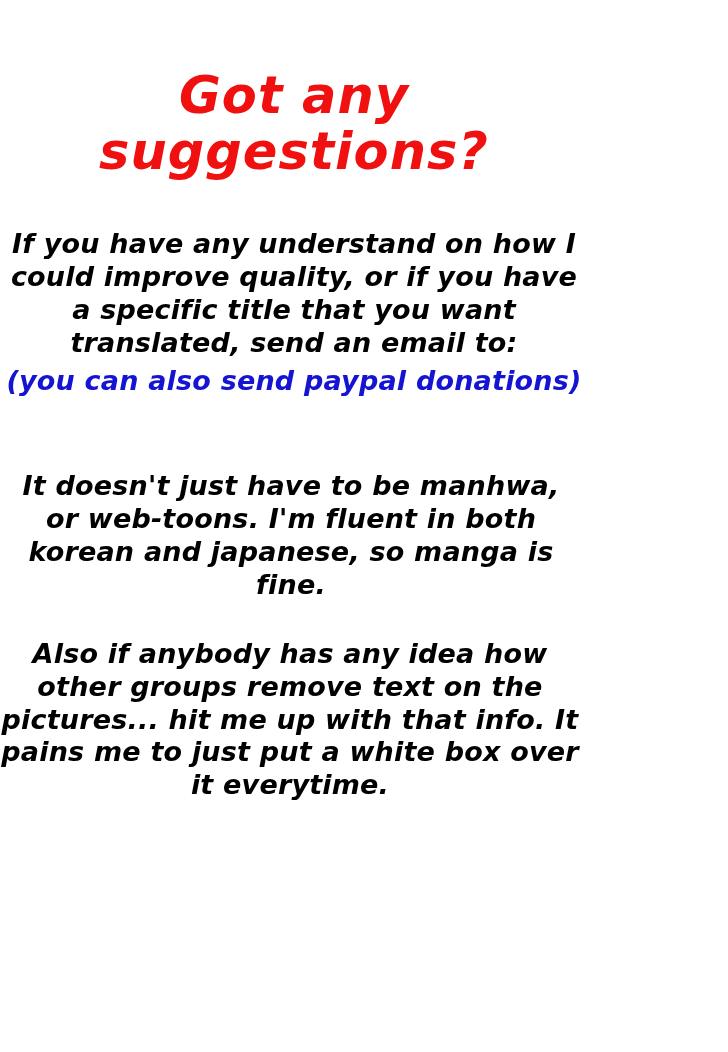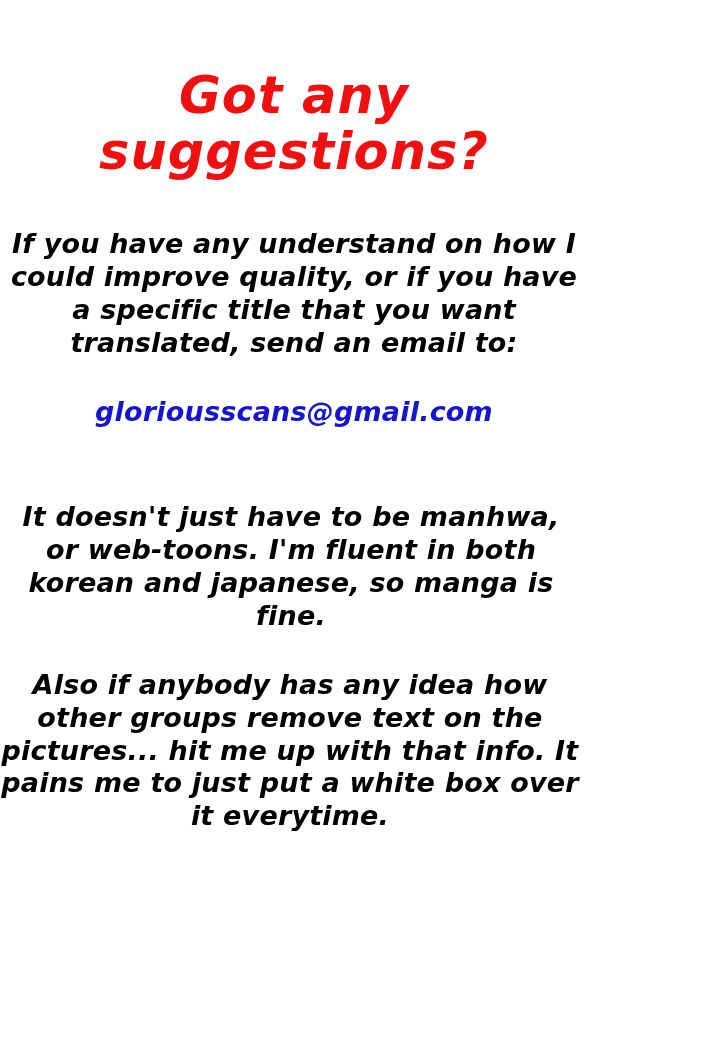--- a/index.html
+++ b/index.html
@@ -91,21 +91,21 @@
 </style>
 </head>
 <body>
 
 <div class="page">
 
   <h1 class="title">Got any suggestions?</h1>
 
   <p class="para intro">If you have any understand on how I could improve quality, or if you have a specific title that you want translated, send an email to:</p>
 
-  <p class="para email">gloriousscans@gmail.com</p>
 
+  <p class="para paypal">(you can also send paypal donations)</p>
 
   <p class="para body1">It doesn't just have to be manhwa, or web-toons. I'm fluent in both korean and japanese, so manga is fine.</p>
 
   <p class="para body2">Also if anybody has any idea how other groups remove text on the pictures... hit me up with that info. It pains me to just put a white box over it everytime.</p>
 
 
 </div>
 
 </body></html>

